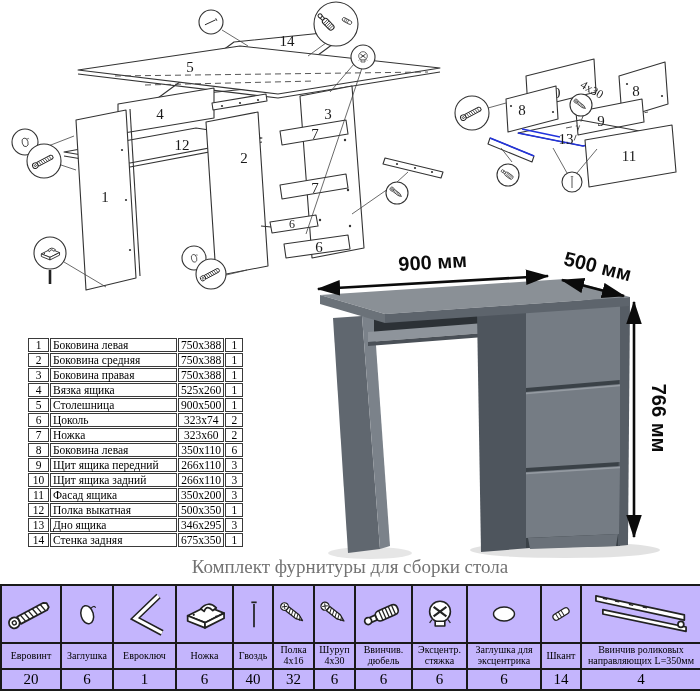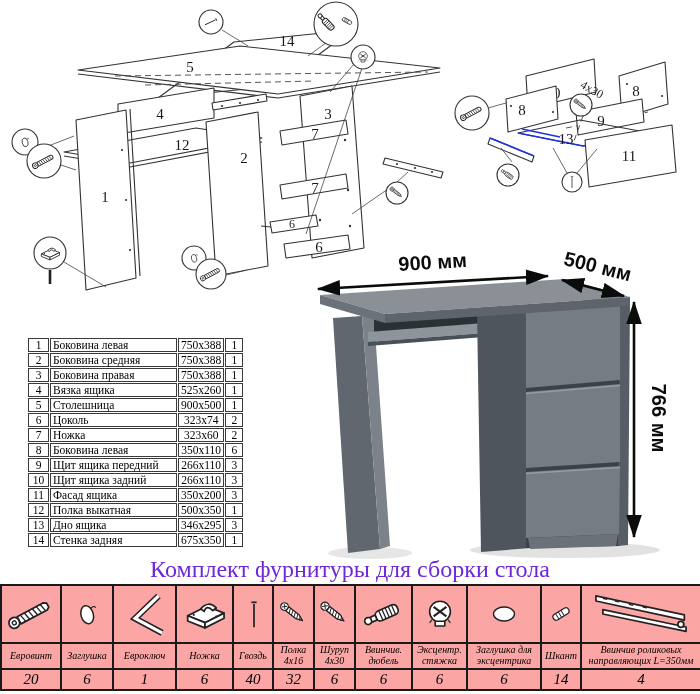--- a/index.html
+++ b/index.html
@@ -27,23 +27,23 @@
   
   #parts{position:absolute;left:27px;top:337px;border-collapse:separate;border-spacing:1px;}
   #parts td{border:1px solid #3a3a3a;background:#fff;height:12px;line-height:12px;
             font-size:11.5px;padding:0 2px;white-space:nowrap;}
   #parts .c-num{width:15px;text-align:center;}
   #parts .c-name{width:121px;text-align:left;font-family:Liberation Serif, serif;}
   #parts .c-size{width:40px;text-align:center;}
   #parts .c-qty{width:12px;text-align:center;}
   
   #hw-title{position:absolute;left:0;top:556px;width:700px;text-align:center;
-            font-size:24px;color:#6d28d9;}
+            font-size:19px;color:#737373;}
   #hw{position:absolute;left:0;top:584px;width:700px;border-collapse:collapse;table-layout:fixed;}
-  #hw td{border:2px solid #1a1a1a;text-align:center;vertical-align:middle;padding:0;background:#fca5a5;font-style:italic;}
+  #hw td{border:2px solid #1a1a1a;text-align:center;vertical-align:middle;padding:0;background:#c4b5fd;}
   #hw .r-icon td{height:56px;}
   #hw .r-name td{height:24px;font-size:10px;line-height:1.08;padding:0 1px;}
   #hw .r-qty td{height:19px;font-size:15px;text-align:center;}
   .hw-icon{display:inline-block;vertical-align:middle;}
 </style>
 </head>
 <body>
 
 <div id="sheet">
 

